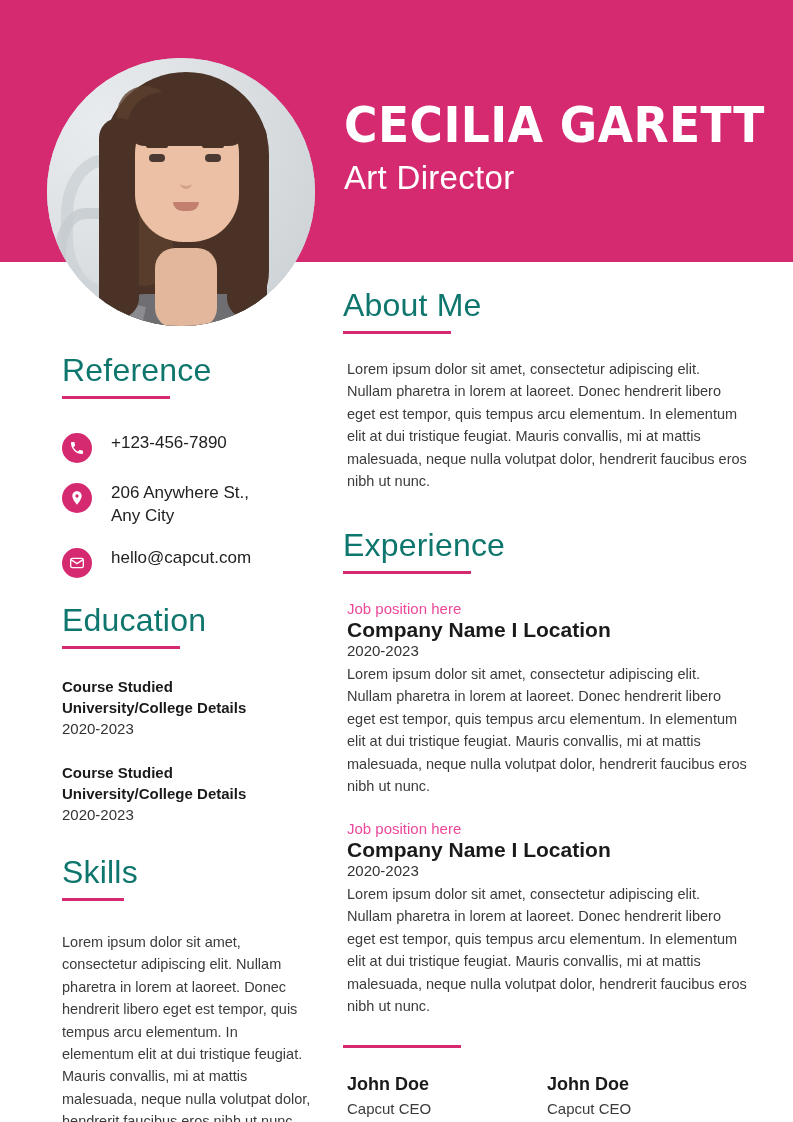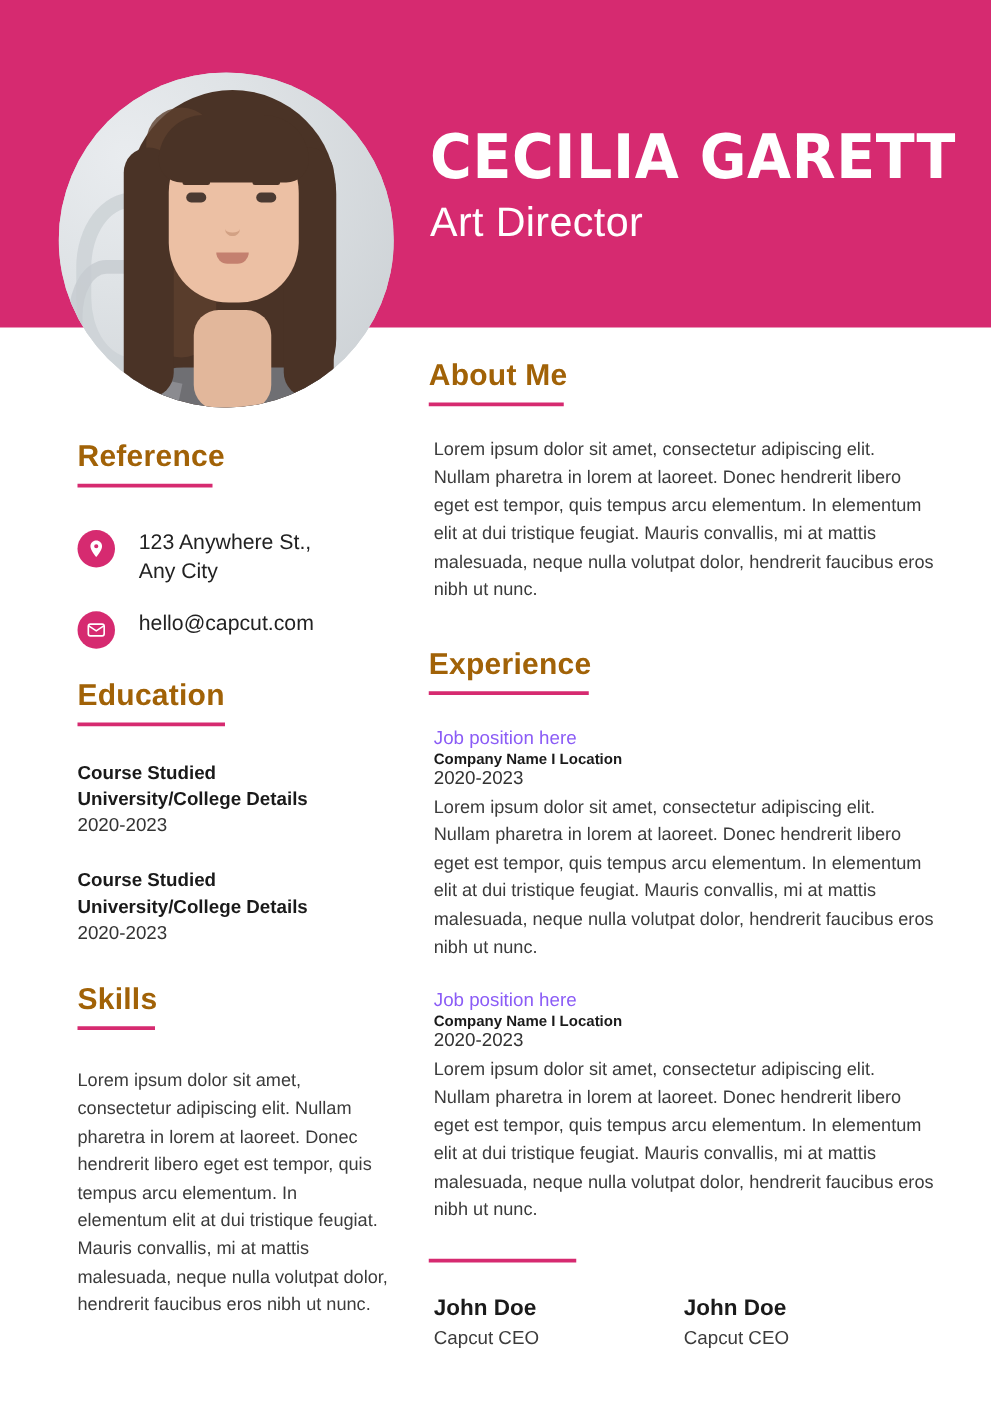--- a/index.html
+++ b/index.html
@@ -211,23 +211,23 @@
   }
   .right-col {
     position: absolute;
     left: 343px;
     top: 287px;
     width: 404px;
   }
 
   
   .sec-title {
-    color: #a16207;
-    font-size: 24px;
-    font-weight: bold;
+    color: #0f766e;
+    font-size: 32px;
+    font-weight: normal;
     margin: 0;
     letter-spacing: 0.2px;
   }
   .sec-rule {
     width: 108px;
     height: 3px;
     background: #d62a70;
     margin-top: 7px;
     margin-bottom: 0;
   }
@@ -294,25 +294,25 @@
     line-height: 1.55;
     color: #3b3b3b;
   }
   .about-body {
     margin-top: 24px;
     padding-left: 4px;
   }
   .exp-item { padding-left: 4px; }
   .exp-pos {
     font-size: 15px;
-    color: #8b5cf6;
+    color: #ec4899;
     margin-bottom: 1px;
   }
   .exp-company {
-    font-size: 12px;
+    font-size: 21px;
     font-weight: bold;
     color: #1a1a1a;
   }
   .exp-year {
     font-size: 15px;
     color: #333333;
     margin-bottom: 4px;
   }
 
   
@@ -370,28 +370,36 @@
 </div>
 
 <div class="left-col">
 
   <div class="block">
     <div class="sec-title">Reference</div>
     <div class="sec-rule"></div>
 
     <div class="contact-list">
 
+      <div class="contact-row">
+        <span class="cicon">
+          <svg width="16" height="16" viewBox="0 0 24 24" fill="#ffffff">
+            <path d="M6.6 10.8c1.4 2.8 3.8 5.1 6.6 6.6l2.2-2.2c.3-.3.7-.4 1-.2 1.2.4 2.4.6 3.6.6.6 0 1 .4 1 1V20c0 .6-.4 1-1 1C10.6 21 3 13.4 3 4c0-.6.4-1 1-1h3.5c.6 0 1 .4 1 1 0 1.3.2 2.5.6 3.6.1.4 0 .8-.2 1l-2.3 2.2z"></path>
+          </svg>
+        </span>
+        <span class="ctext">+123-456-7890</span>
+      </div>
 
       <div class="contact-row">
         <span class="cicon">
           <svg width="16" height="16" viewBox="0 0 24 24" fill="#ffffff">
             <path d="M12 2C8.1 2 5 5.1 5 9c0 5.2 7 13 7 13s7-7.8 7-13c0-3.9-3.1-7-7-7zm0 9.5A2.5 2.5 0 1 1 12 6.5a2.5 2.5 0 0 1 0 5z"></path>
           </svg>
         </span>
-        <span class="ctext" style="white-space:pre-line">123 Anywhere St.,
+        <span class="ctext" style="white-space:pre-line">206 Anywhere St.,
 Any City</span>
       </div>
 
 
       <div class="contact-row">
         <span class="cicon">
           <svg width="16" height="16" viewBox="0 0 24 24" fill="none" stroke="#ffffff" stroke-width="2">
             <rect x="2.5" y="5" width="19" height="14" rx="2.5"></rect>
             <path d="M3 7l9 6 9-6"></path>
           </svg>

